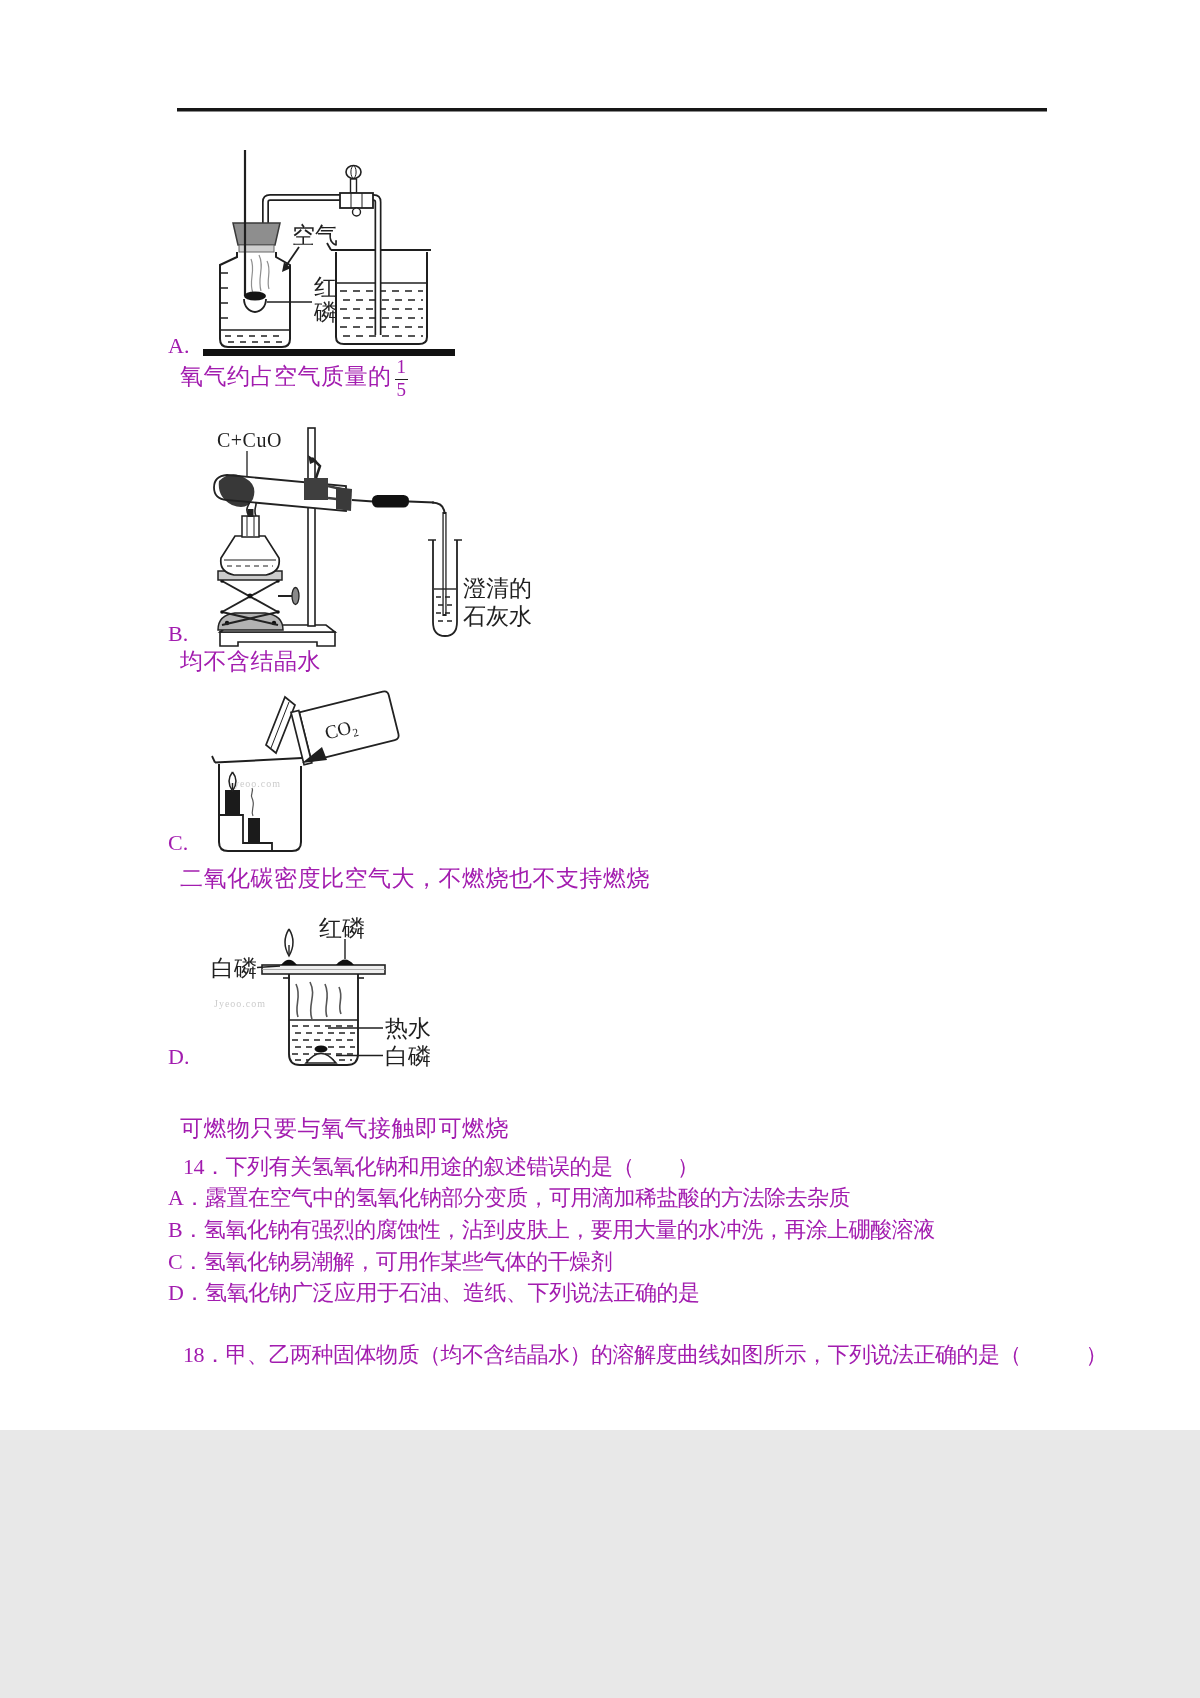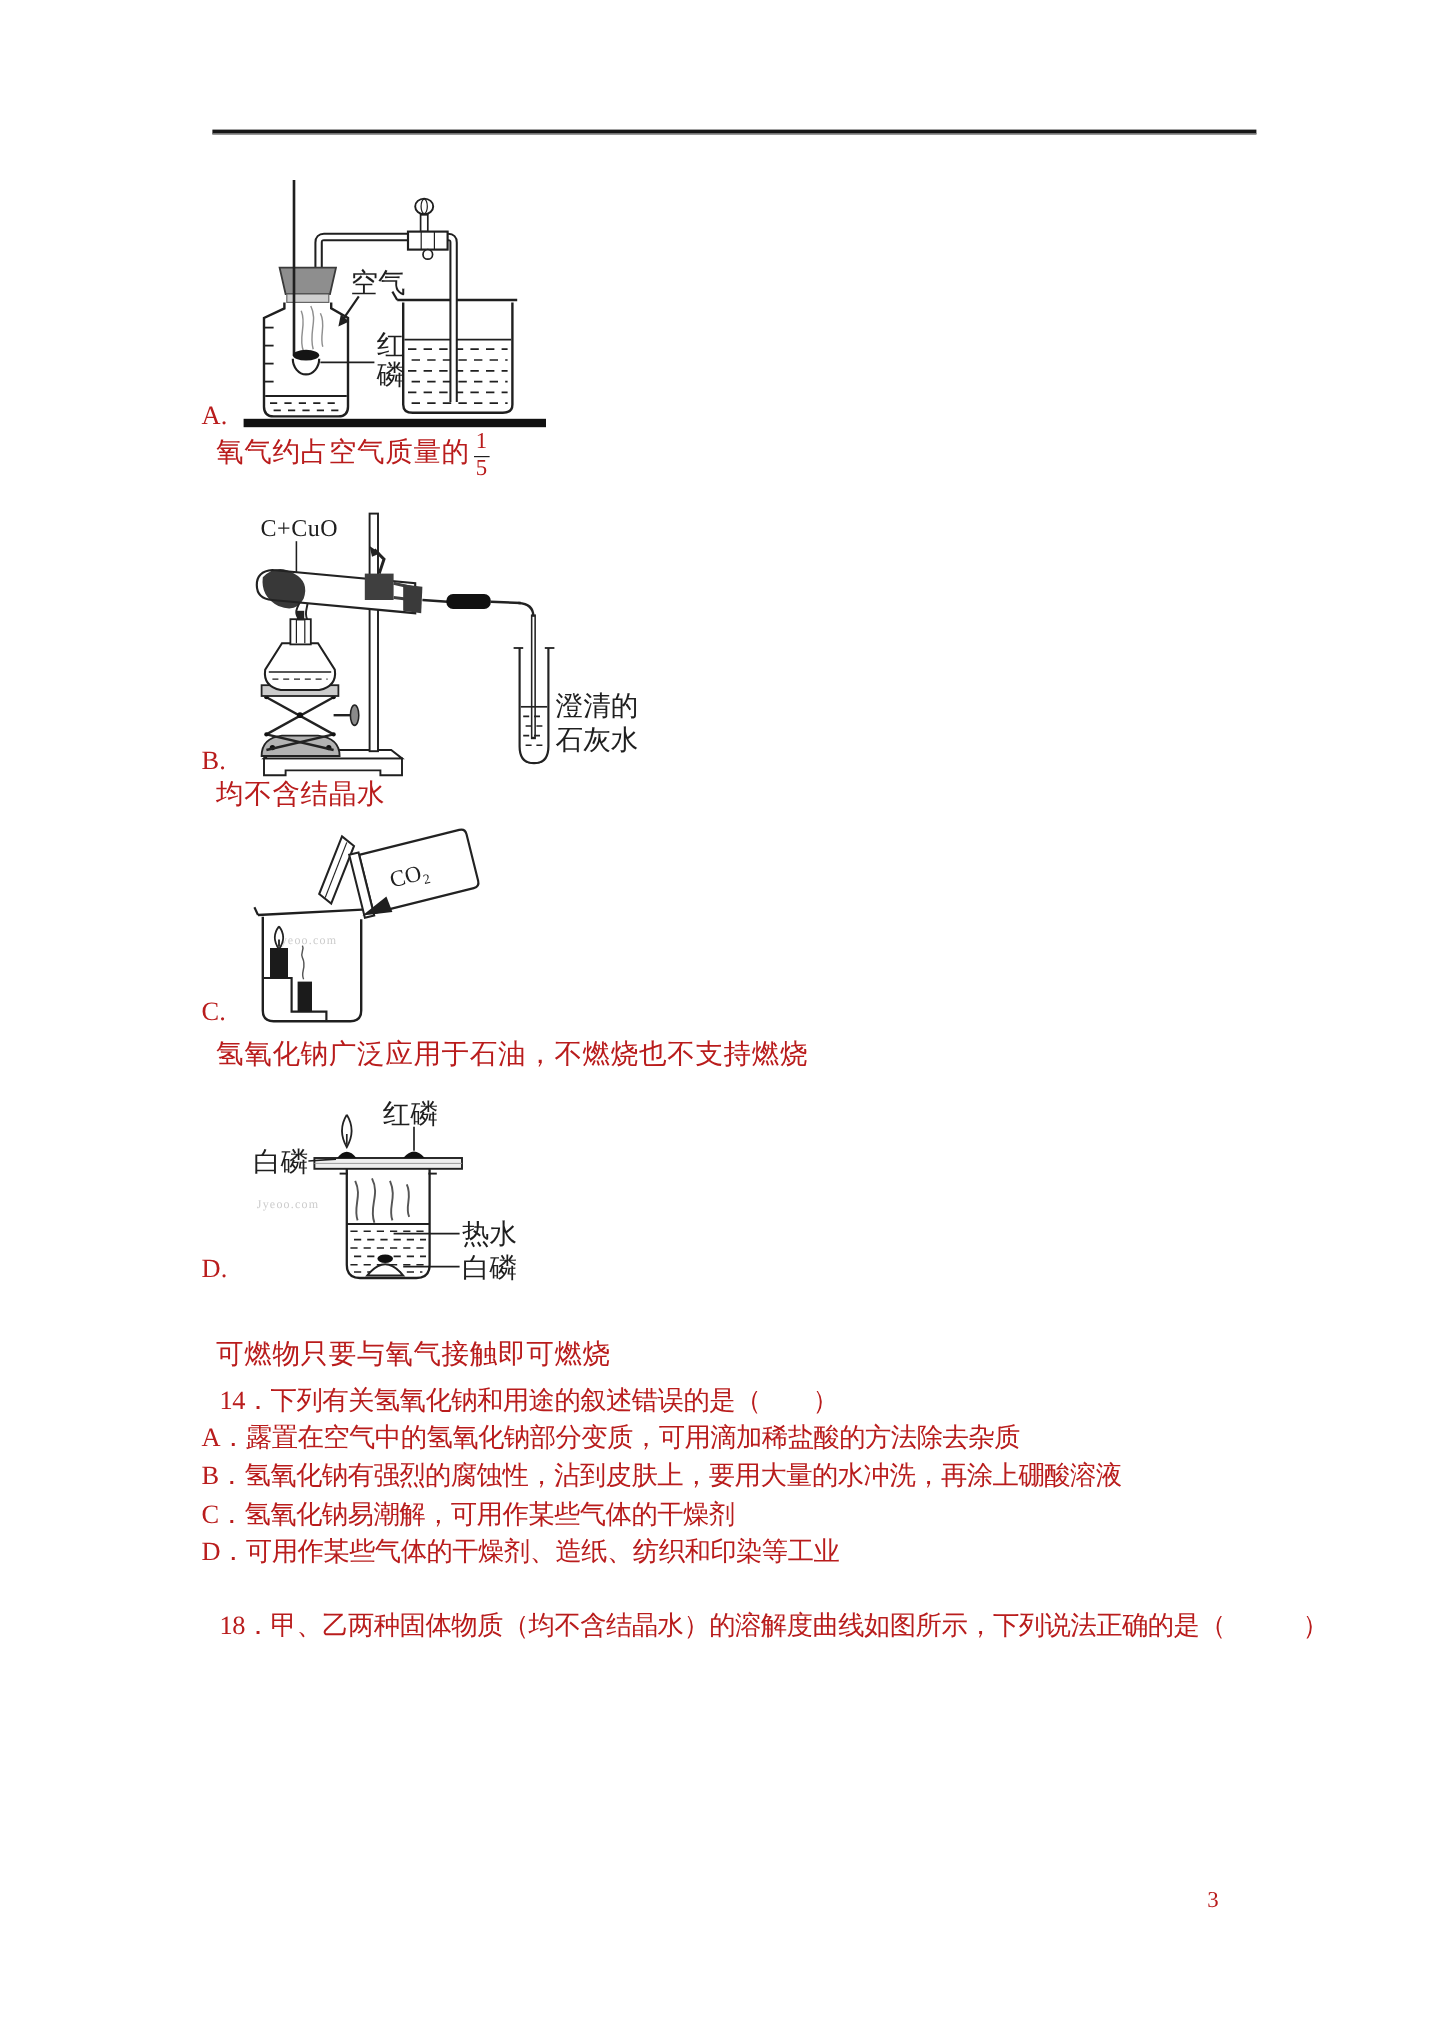--- a/index.html
+++ b/index.html
@@ -1,17 +1,17 @@
 <!DOCTYPE html>
 <html><head>
 <meta charset="utf-8">
 <style>
   html,body{margin:0;padding:0;background:#e8e8e8;}
-  .page{position:relative;width:1200px;height:1698px;background:#ffffff;margin:0 auto;
-        font-family:"Liberation Serif","DejaVu Serif",serif;color:#b91c1c;overflow:hidden;}
+  .page{position:relative;width:1200px;height:1430px;background:#ffffff;margin:0 auto;
+        font-family:"Liberation Serif","DejaVu Serif",serif;color:#a21caf;overflow:hidden;}
   .abs{position:absolute;white-space:pre;}
   .rule{position:absolute;left:177px;top:108px;width:870px;height:3px;background:#161616;border-bottom:1px solid #8a8a8a;}
   .key{font-size:22px;line-height:1.2;}
   .cap{font-size:23px;line-height:1.3;letter-spacing:0.5px;}
   .qline{font-size:22px;line-height:1.3;letter-spacing:-0.5px;}
   .pageno{font-size:19px;}
   .frac{display:inline-flex;flex-direction:column;align-items:center;font-size:19px;line-height:1.08;
         position:relative;top:-11px;margin-left:3px;letter-spacing:0;}
   .frac .num{border-bottom:1.7px solid #1f1f1f;padding:0 2px 1px 2px;}
   svg{position:absolute;overflow:visible;}
@@ -201,21 +201,21 @@
 
     <g transform="translate(143,41) rotate(-14)">
       <path d="M-44,-25 L42,-25 Q47,-25 47,-20 L47,20 Q47,25 42,25 L-44,25 Z" fill="#fff" stroke="#222" stroke-width="1.8"></path>
       <rect x="-52" y="-27" width="8" height="54" fill="#fff" stroke="#222" stroke-width="1.7"></rect>
       <text x="-24" y="8" font-size="19">CO₂</text>
     </g>
     <polygon points="117,62 122,75 97,78" fill="#1f1f1f"></polygon>
   </svg>
 
   <div class="abs key" style="left:168px;top:830px">C.</div>
-  <div class="abs cap" style="left:180px;top:864px">氢氧化钠广泛应用于石油，不燃烧也不支持燃烧</div>
+  <div class="abs cap" style="left:180px;top:864px">二氧化碳密度比空气大，不燃烧也不支持燃烧</div>
 
   <svg style="left:200px;top:903px" width="240" height="172" viewBox="0 0 240 172">
     <text class="wm" x="14" y="104" font-size="10">Jyeoo.com</text>
     <text x="119" y="33" font-size="23">红磷</text>
     <line x1="145" y1="36" x2="145" y2="56" stroke="#1f1f1f" stroke-width="1.4"></line>
     <rect x="62" y="62" width="123" height="9" fill="#efefef" stroke="#222" stroke-width="1.6"></rect>
     <line x1="62" y1="66.5" x2="185" y2="66.5" stroke="#999" stroke-width="0.8"></line>
     <path d="M136,62 Q145,51 154,62 Z" fill="#101010"></path>
     <path d="M81,62 Q89,51.5 97,62 Z" fill="#101010"></path>
     <path d="M89,26 Q97,39 89,53 Q81,39 89,26" fill="#fff" stroke="#222" stroke-width="1.5"></path>
@@ -251,19 +251,19 @@
     <text x="185" y="161" font-size="23">白磷</text>
   </svg>
 
   <div class="abs key" style="left:168px;top:1044px">D.</div>
   <div class="abs cap" style="left:180px;top:1114px">可燃物只要与氧气接触即可燃烧</div>
 
   <div class="abs qline" style="left:183px;top:1153px">14．下列有关氢氧化钠和用途的叙述错误的是（　　）</div>
   <div class="abs qline" style="left:168px;top:1184px">A．露置在空气中的氢氧化钠部分变质，可用滴加稀盐酸的方法除去杂质</div>
   <div class="abs qline" style="left:168px;top:1248px">C．氢氧化钠易潮解，可用作某些气体的干燥剂</div>
   <div class="abs qline" style="left:168px;top:1216px">B．氢氧化钠有强烈的腐蚀性，沾到皮肤上，要用大量的水冲洗，再涂上硼酸溶液</div>
-  <div class="abs qline" style="left:168px;top:1279px">D．可用作某些气体的干燥剂、造纸、纺织和印染等工业</div>
+  <div class="abs qline" style="left:168px;top:1279px">D．氢氧化钠广泛应用于石油、造纸、下列说法正确的是</div>
 
   <div class="abs qline" style="left:183px;top:1341px">18．甲、乙两种固体物质（均不含结晶水）的溶解度曲线如图所示，下列说法正确的是（　　　）</div>
 
   <div class="abs pageno" style="left:1006px;top:1573px">3</div>
 
 </div>
 
 </body></html>

